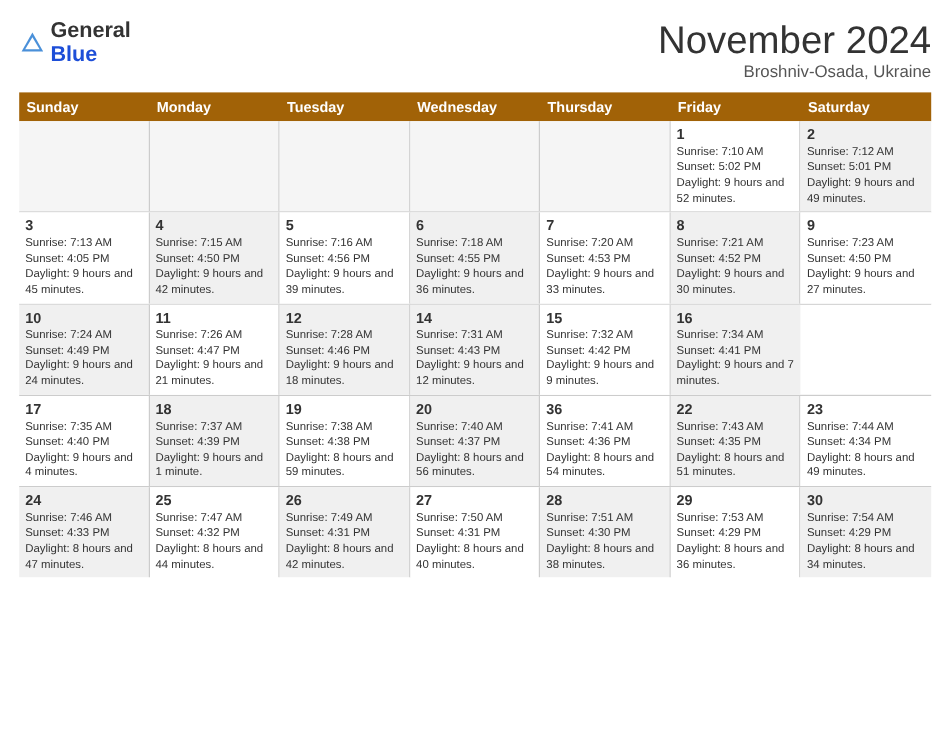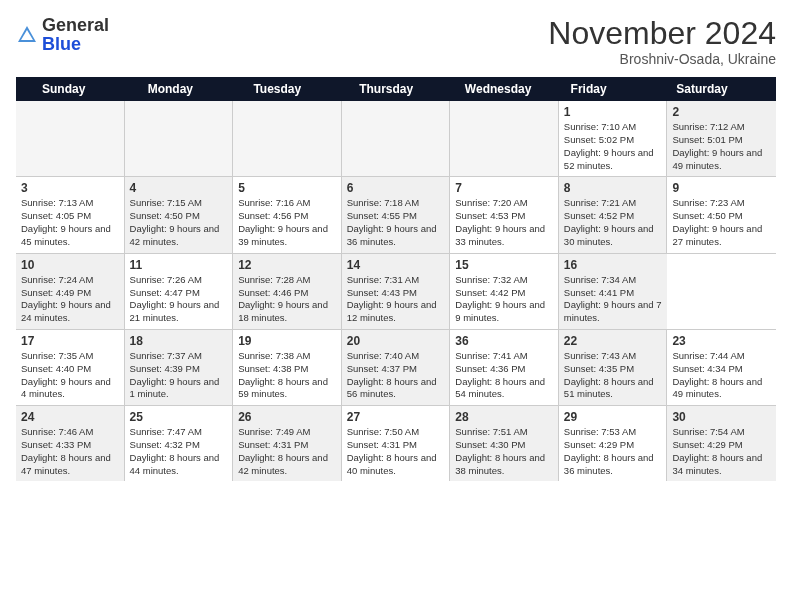--- a/index.html
+++ b/index.html
@@ -58,22 +58,21 @@
       color: #555;
     }
     .calendar {
       flex: 1;
       display: flex;
       flex-direction: column;
     }
     .cal-header {
       display: grid;
       grid-template-columns: repeat(7, 1fr);
-      background: #0f172a;
-      padding-left: 20px;
+      background: #a16207;
     }
     .cal-header-cell {
       color: #fff;
       font-size: 12px;
       font-weight: bold;
       padding: 5px 6px;
       text-align: left;
     }
     .cal-body {
       display: flex;
@@ -138,22 +137,22 @@
       <div class="month-title">November 2024</div>
       <div class="location">Broshniv-Osada, Ukraine</div>
     </div>
   </div>
 
   <div class="calendar">
     <div class="cal-header">
     <div class="cal-header-cell">Sunday</div>
         <div class="cal-header-cell">Monday</div>
         <div class="cal-header-cell">Tuesday</div>
+        <div class="cal-header-cell">Wednesday</div>
         <div class="cal-header-cell">Thursday</div>
-        <div class="cal-header-cell">Wednesday</div>
         <div class="cal-header-cell">Friday</div>
         <div class="cal-header-cell">Saturday</div>
       </div>
     <div class="cal-body">
     <div class="cal-row">
           <div class="cal-cell empty"></div>
           <div class="cal-cell empty"></div>
           <div class="cal-cell empty"></div>
           <div class="cal-cell empty"></div>
           <div class="cal-cell empty"></div>

